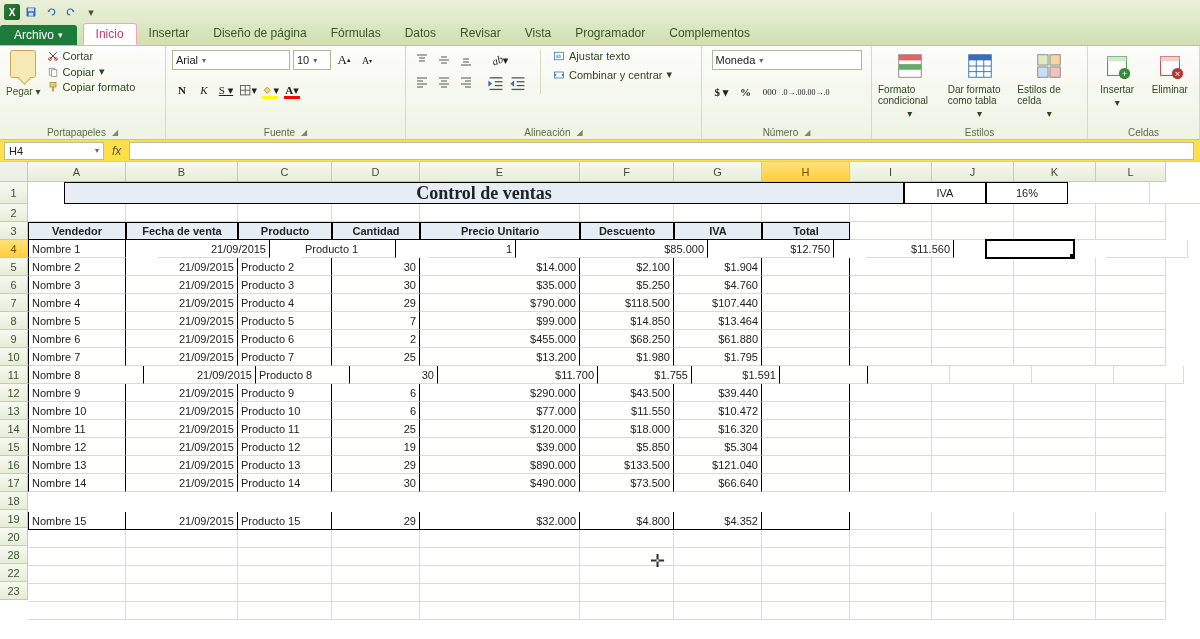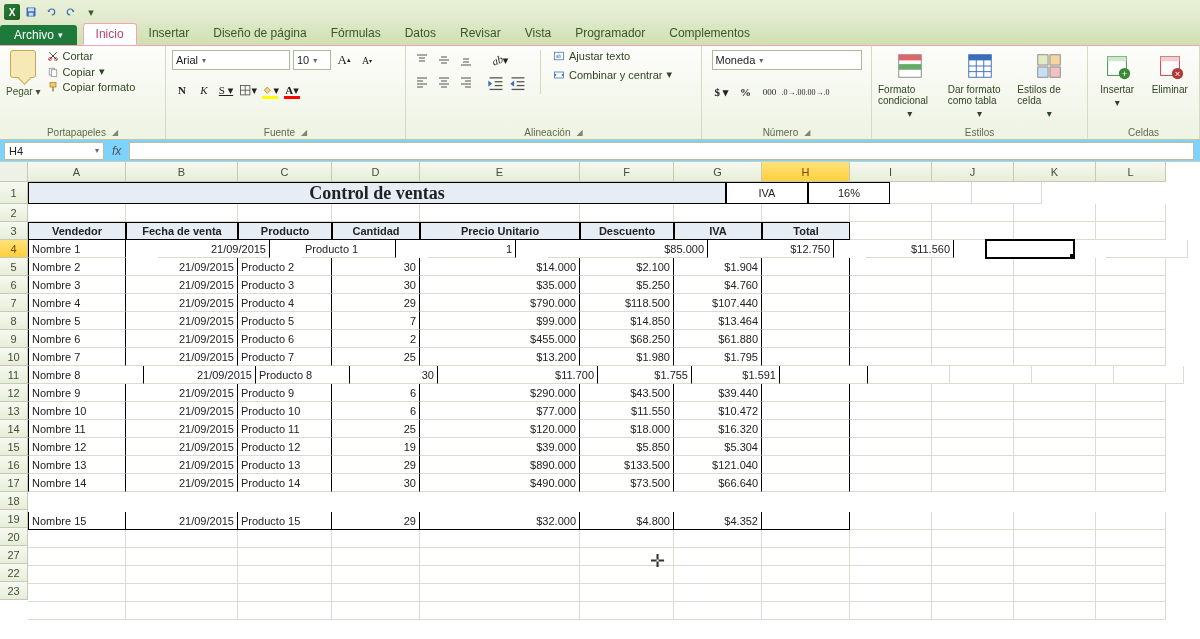--- a/index.html
+++ b/index.html
@@ -47,21 +47,21 @@
   .align-grid .sq-btn svg{width:14px;height:14px;}
 
   .num-combo { width:150px;}
   .num-row { display:flex; gap:4px; margin-top:6px; align-items:center;}
 
   .styles-btn { display:flex; flex-direction:column; align-items:center; width:64px; font-size:10px; color:#2f4520; cursor:pointer; gap:2px;}
   .styles-btn .ic { width:32px;height:32px; display:flex;align-items:center;justify-content:center;}
   .styles-btn .ic svg{width:30px;height:30px;}
 
   
-  .fbar-row { height:22px; background:#7dd3fc; border-bottom:1px solid #c9d2b9; display:flex; align-items:center;justify-content:space-between;}
+  .fbar-row { height:22px; background:#fde047; border-bottom:1px solid #c9d2b9; display:flex; align-items:center;justify-content:space-between;}
   .namebox { width:100px; margin-left:4px; background:#fff; border:1px solid #b4bfa1; height:18px; display:flex; align-items:center; padding:0 4px; font-size:11px; justify-content:space-between;}
   .namebox .dd{font-size:8px;color:#666;}
   .fx { margin:0 8px; font-style:italic; color:#555; font-size:12px;}
   .formula-input { flex:1; background:#fff; border:1px solid #b4bfa1; height:18px; margin-right:6px;}
 
   
   .sheet { position:relative; height: calc(639px - 24px - 22px - 94px - 22px); overflow:hidden;}
   .corner { position:absolute; left:0; top:0; width:28px; height:20px; background:#eef1e7; border-right:1px solid #c3ccb2; border-bottom:1px solid #c3ccb2;}
   .colhdrs { position:absolute; left:28px; top:0; height:20px; display:flex;}
   .colhdr { background:linear-gradient(#f7f9f1,#e7edd9); border-right:1px solid #c3ccb2; border-bottom:1px solid #c3ccb2; display:flex;align-items:center;justify-content:center; font-size:11px; color:#3d5130; cursor:pointer;}
@@ -414,27 +414,27 @@
       <div class="rowhdr" style="height: 18px;">11</div>
       <div class="rowhdr" style="height: 18px;">12</div>
       <div class="rowhdr" style="height: 18px;">13</div>
       <div class="rowhdr" style="height: 18px;">14</div>
       <div class="rowhdr" style="height: 18px;">15</div>
       <div class="rowhdr" style="height: 18px;">16</div>
       <div class="rowhdr" style="height: 18px;">17</div>
       <div class="rowhdr" style="height: 18px;">18</div>
       <div class="rowhdr" style="height: 18px;">19</div>
       <div class="rowhdr" style="height: 18px;">20</div>
-      <div class="rowhdr" style="height: 18px;">27</div>
+      <div class="rowhdr" style="height: 18px;">28</div>
       <div class="rowhdr" style="height: 18px;">22</div>
       <div class="rowhdr" style="height: 18px;">23</div>
     </div>
   <div class="cells" id="cells">
       <div class="row" style="height: 22px;">
-        <div class="cell title-cell" style="width: 698px;">Control de ventas</div>
+        <div class="cell title-cell" style="width: 840px; margin-left: 36px;">Control de ventas</div>
         <div class="cell b-top b-bot b-left b-right hcenter" style="width: 82px; height: 22px;">IVA</div>
         <div class="cell b-top b-bot b-left b-right hcenter" style="width: 82px; height: 22px;">16%</div>
         <div class="cell  " style="width: 82px;"></div>
         <div class="cell  " style="width: 70px;"></div>
       </div>
       <div class="row" style="height: 18px;">
         <div class="cell  " style="width: 98px;"></div>
         <div class="cell  " style="width: 112px;"></div>
         <div class="cell  " style="width: 94px;"></div>
         <div class="cell  " style="width: 88px;"></div>

